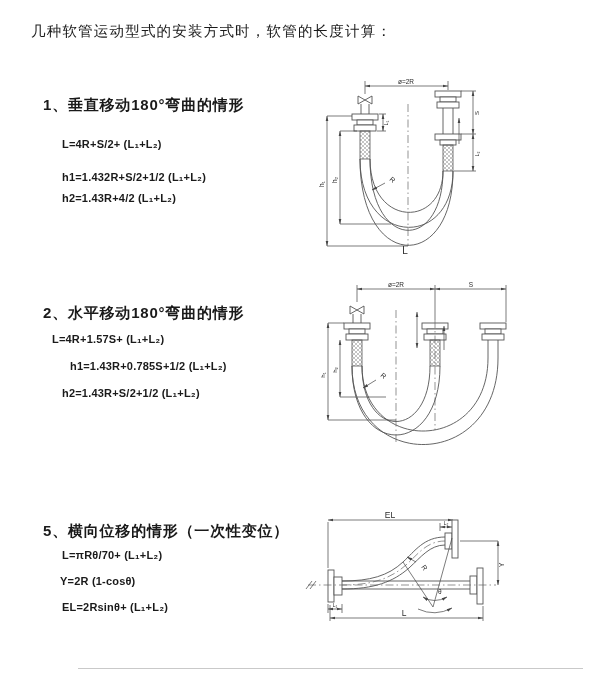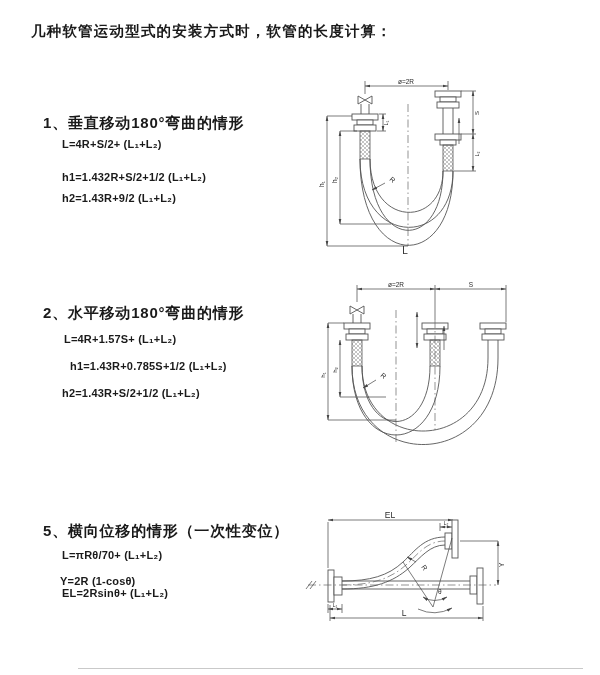--- a/index.html
+++ b/index.html
@@ -1,50 +1,50 @@
 <!DOCTYPE html>
 <html><head>
 <meta charset="utf-8">
 <style>
   html,body{margin:0;padding:0}
   body{
     width:600px;height:675px;position:relative;background:#ffffff;
     font-family:"Liberation Sans","DejaVu Sans",sans-serif;color:#1a1a1a;overflow:hidden;
   }
   .abs{position:absolute;white-space:nowrap}
-  .title{font-size:14.5px;font-weight:bold;letter-spacing:1.2px}
+  .title{font-size:14.5px;font-weight:normal;letter-spacing:1.2px}
   .heading{font-size:15px;font-weight:bold;letter-spacing:.8px}
   .formula{font-size:11px;font-weight:bold;letter-spacing:.2px}
   svg{position:absolute}
   svg text{font-family:"Liberation Sans","DejaVu Sans",sans-serif;fill:#2a2a2a}
   .ln{stroke:#555;stroke-width:.9;fill:none}
   .fl{stroke:#555;stroke-width:.9;fill:#fff}
   .dim{stroke:#444;stroke-width:.7;fill:none}
   .dash{stroke:#666;stroke-width:.7;fill:none;stroke-dasharray:8 3 1.5 3}
   .bottom-rule{position:absolute;left:78px;top:668px;width:505px;height:1px;background:#c9c9c9}
 </style>
 </head>
 <body>
 
 <div class="abs title" style="left:31px;top:22px">几种软管运动型式的安装方式时，软管的长度计算：</div>
 
-<div class="abs heading" style="left:43px;top:114px">1、垂直移动180°弯曲的情形</div>
+<div class="abs heading" style="left:43px;top:96px">1、垂直移动180°弯曲的情形</div>
 <div class="abs formula" style="left:62px;top:138px">L=4R+S/2+ (L₁+L₂)</div>
 <div class="abs formula" style="left:62px;top:171px">h1=1.432R+S/2+1/2 (L₁+L₂)</div>
-<div class="abs formula" style="left:62px;top:192px">h2=1.43R+9/2 (L₁+L₂)</div>
+<div class="abs formula" style="left:62px;top:192px">h2=1.43R+4/2 (L₁+L₂)</div>
 
 <div class="abs heading" style="left:43px;top:304px">2、水平移动180°弯曲的情形</div>
-<div class="abs formula" style="left:64px;top:333px">L=4R+1.57S+ (L₁+L₂)</div>
+<div class="abs formula" style="left:52px;top:333px">L=4R+1.57S+ (L₁+L₂)</div>
 <div class="abs formula" style="left:70px;top:360px">h1=1.43R+0.785S+1/2 (L₁+L₂)</div>
 <div class="abs formula" style="left:62px;top:387px">h2=1.43R+S/2+1/2 (L₁+L₂)</div>
 
 <div class="abs heading" style="left:43px;top:522px">5、横向位移的情形（一次性变位）</div>
 <div class="abs formula" style="left:62px;top:549px">L=πRθ/70+ (L₁+L₂)</div>
 <div class="abs formula" style="left:60px;top:575px">Y=2R (1-cosθ)</div>
-<div class="abs formula" style="left:62px;top:587px">EL=2Rsinθ+ (L₁+L₂)</div>
+<div class="abs formula" style="left:62px;top:601px">EL=2Rsinθ+ (L₁+L₂)</div>
 
 <svg style="left:313px;top:76px" width="185" height="182" viewBox="0 0 185 182">
   <defs>
     <pattern id="braid1" width="4" height="4" patternUnits="userSpaceOnUse">
       <path d="M0,4 L4,0 M0,0 L4,4" stroke="#888" stroke-width="0.5"></path>
     </pattern>
     <marker id="a1" viewBox="0 0 8 8" refX="7.5" refY="4" markerWidth="8" markerHeight="8" orient="auto-start-reverse">
       <path d="M0,2 L8,4 L0,6 z" fill="#444"></path>
     </marker>
   </defs>

